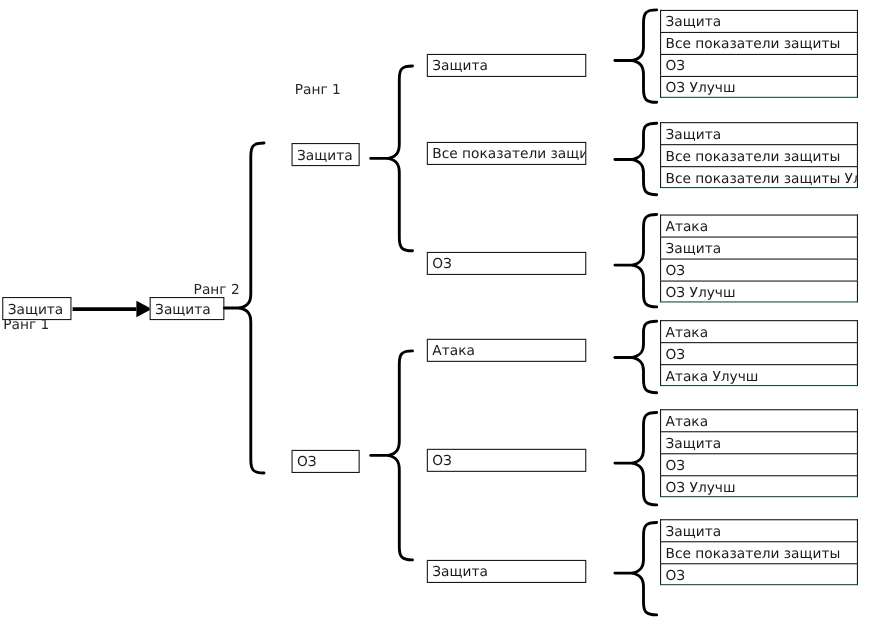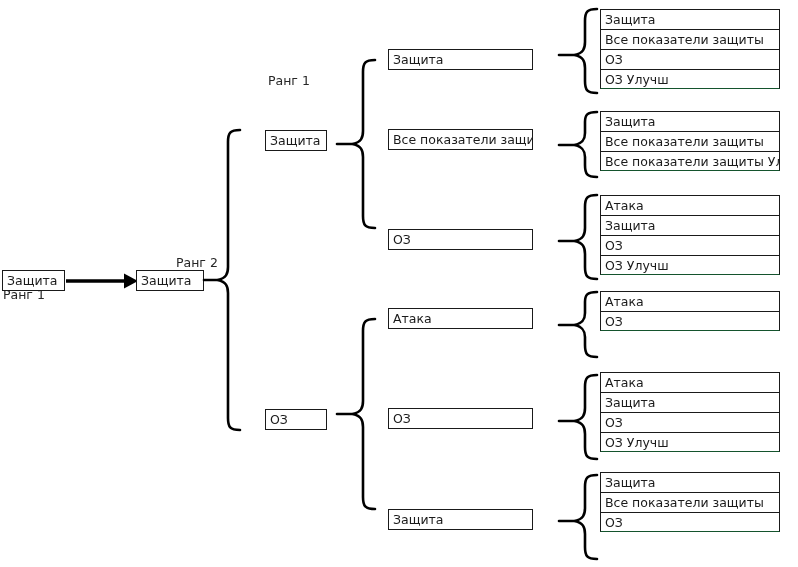--- a/index.html
+++ b/index.html
@@ -170,20 +170,21 @@
   <div class="leaf-group" style="left:600px; top:195px; width:180px;">
     <div class="leaf-row">Атака</div>
     <div class="leaf-row">Защита</div>
     <div class="leaf-row">ОЗ</div>
     <div class="leaf-row">ОЗ Улучш</div>
   </div>
 
   <div class="leaf-group" style="left:600px; top:291px; width:180px;">
     <div class="leaf-row">Атака</div>
     <div class="leaf-row">ОЗ</div>
+    <div class="leaf-row">Атака Улучш</div>
   </div>
 
   <div class="leaf-group" style="left:600px; top:372px; width:180px;">
     <div class="leaf-row">Атака</div>
     <div class="leaf-row">Защита</div>
     <div class="leaf-row">ОЗ</div>
     <div class="leaf-row">ОЗ Улучш</div>
   </div>
 
   <div class="leaf-group" style="left:600px; top:472px; width:180px;">

